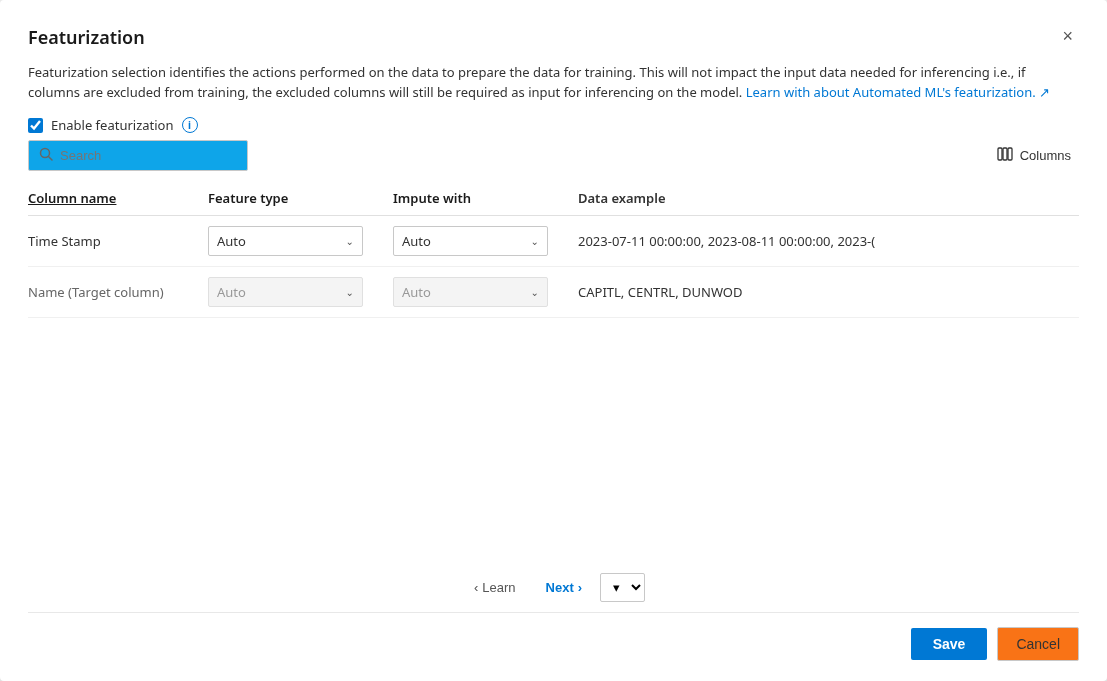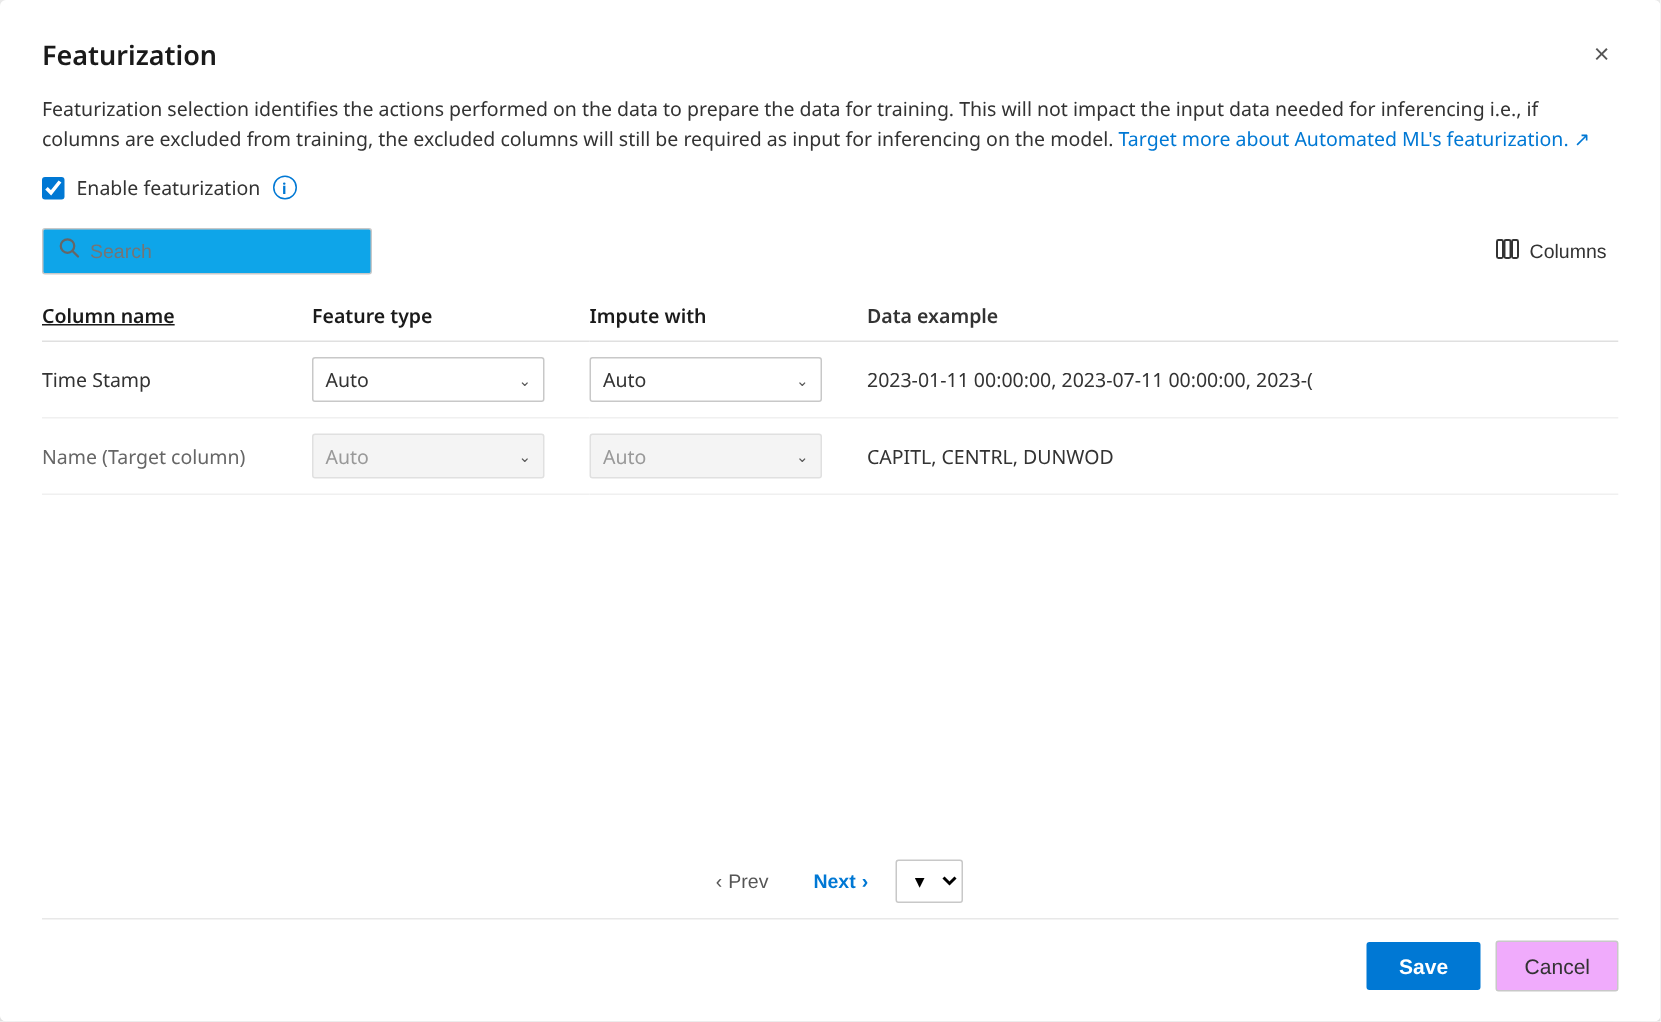--- a/index.html
+++ b/index.html
@@ -50,21 +50,21 @@
       margin-bottom: 14px;
     }
     .description a {
       color: #0078d4;
       text-decoration: none;
     }
     .enable-row {
       display: flex;
       align-items: center;
       gap: 8px;
-      margin-bottom: 18px;
+      margin-bottom: 6px;
     }
     .enable-row input[type="checkbox"] {
       width: 15px;
       height: 15px;
       accent-color: #0078d4;
     }
     .enable-label {
       font-size: 13px;
       color: #333;
     }
@@ -218,21 +218,21 @@
       background: #0078d4;
       color: #fff;
       border: none;
       border-radius: 2px;
       padding: 8px 22px;
       font-size: 14px;
       font-weight: 600;
       cursor: pointer;
     }
     .btn-cancel {
-      background: #f0abfc;
+      background: #f97316;
       color: #333;
       border: 1px solid #c8c8c8;
       border-radius: 2px;
       padding: 8px 18px;
       font-size: 14px;
       cursor: pointer;
     }
   </style>
 </head>
 <body>
@@ -240,21 +240,21 @@
 <div class="dialog">
 
   <div class="dialog-header">
     <span class="dialog-title">Featurization</span>
     <button class="close-btn">×</button>
   </div>
 
   <p class="description">
     <span>Featurization selection identifies the actions performed on the data to prepare the data for training. This will not impact the input data needed for inferencing i.e., if columns are excluded from training, the excluded columns will still be required as input for inferencing on the model.</span>
     <a href="#">
-      <span>Target more about Automated ML's featurization.</span>
+      <span>Learn with about Automated ML's featurization.</span>
       <span>↗</span>
     </a>
   </p>
 
   <div class="enable-row">
     <input type="checkbox" checked="" style="">
     <span class="enable-label">Enable featurization</span>
     <span class="info-icon">i</span>
   </div>
 
@@ -294,42 +294,42 @@
       <tr>
             <td>Time Stamp</td>
             <td><div class="select-wrapper">
                 <span>Auto</span>
                 <span class="chevron-down">⌄</span>
               </div></td>
             <td><div class="select-wrapper">
                 <span>Auto</span>
                 <span class="chevron-down">⌄</span>
               </div></td>
-            <td>2023-01-11 00:00:00, 2023-07-11 00:00:00, 2023-(</td>
+            <td>2023-07-11 00:00:00, 2023-08-11 00:00:00, 2023-(</td>
           </tr>
           <tr>
             <td><span style="color:#666;">Name (Target column)</span></td>
             <td><div class="select-wrapper disabled">
                 <span>Auto</span>
                 <span class="chevron-down">⌄</span>
               </div></td>
             <td><div class="select-wrapper disabled">
                 <span>Auto</span>
                 <span class="chevron-down">⌄</span>
               </div></td>
             <td>CAPITL, CENTRL, DUNWOD</td>
           </tr>
         </tbody>
     </table>
   </div>
 
   <div class="pagination">
     <button class="page-btn">
       <span>‹</span>
-      <span>Prev</span>
+      <span>Learn</span>
     </button>
     <button class="page-btn active">
       <span>Next</span>
       <span>›</span>
     </button>
     <select class="page-dropdown">
       <option>▾</option>
     </select>
   </div>
 

